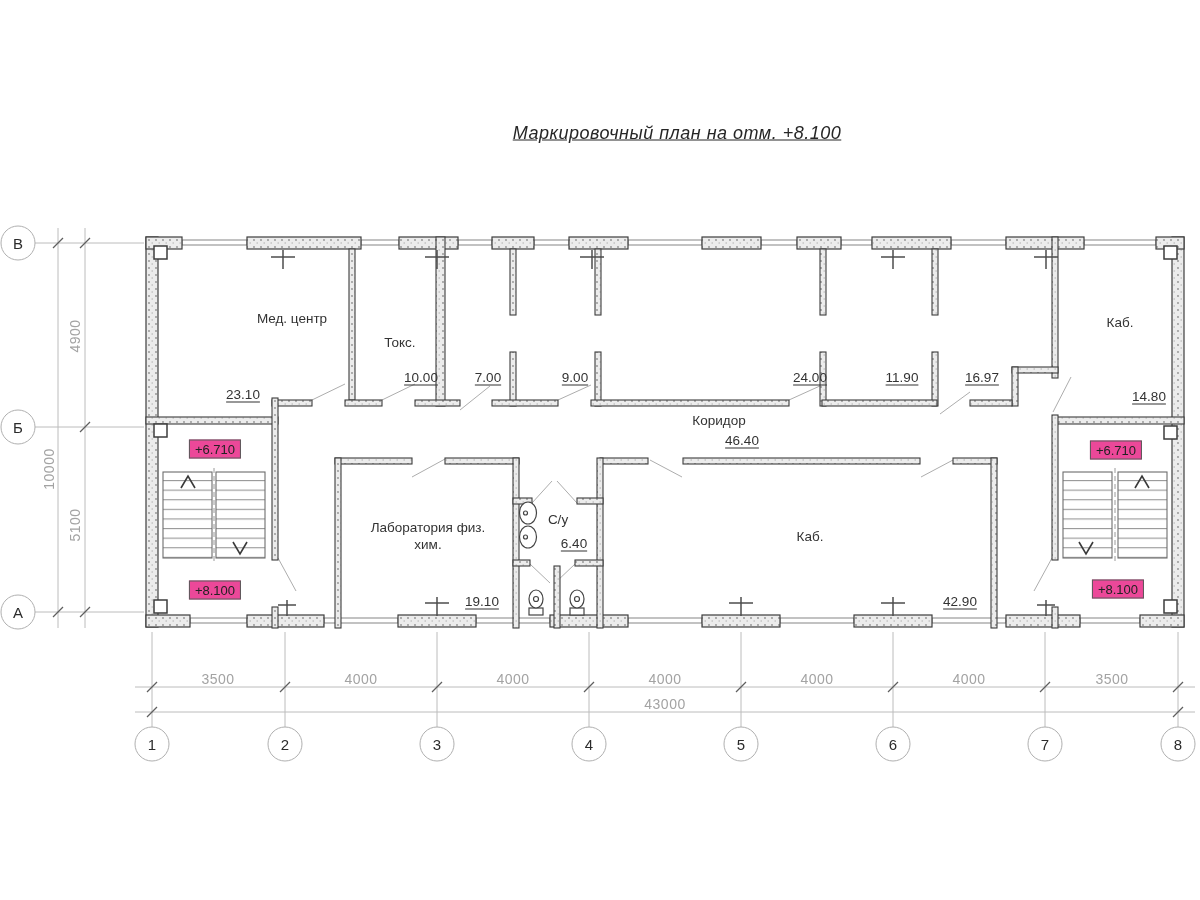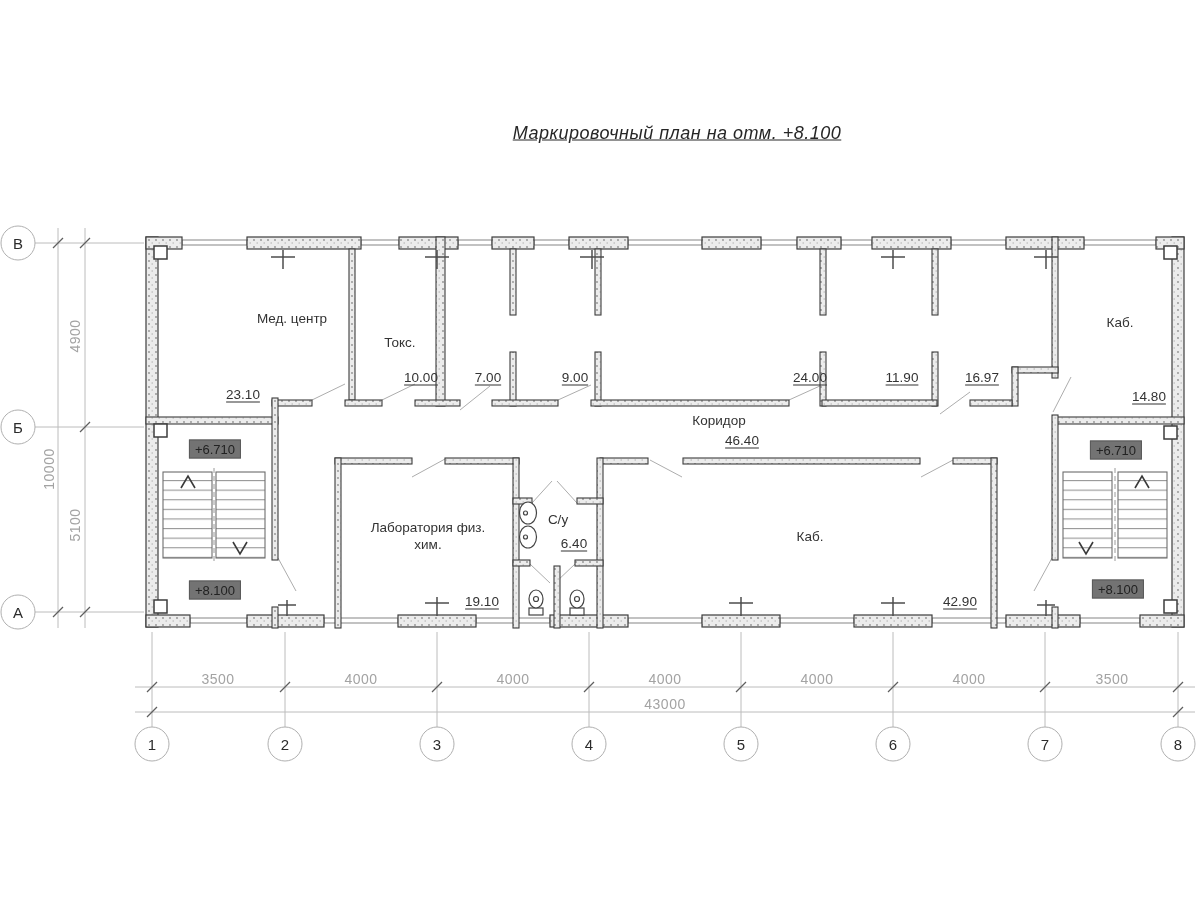--- a/index.html
+++ b/index.html
@@ -3,21 +3,21 @@
 <meta charset="utf-8">
 <style>
   html,body{margin:0;padding:0;background:#fff;}
   #canvas{position:relative;width:1200px;height:900px;background:#ffffff;overflow:hidden;
           font-family:Liberation Sans, sans-serif;}
   .txt{position:absolute;transform:translate(-50%,-50%);white-space:nowrap;color:#2e2e2e;}
   .title{font-size:18px;font-style:italic;font-weight:500;text-decoration:underline;color:#262626;letter-spacing:.5px;}
   .lbl{font-size:13.5px;color:#333;}
   .wrap{white-space:normal;text-align:center;line-height:1.25;}
   .area{font-size:13.5px;color:#333;text-decoration:underline;text-underline-offset:3px;}
-  .elev{font-size:13px;color:#222;border:1px solid #5a5a5a;background:#737373;padding:1px 5px;}
+  .elev{font-size:13px;color:#222;border:1px solid #5a5a5a;background:#ec4899;padding:1px 5px;}
   .dim{font-size:14px;color:#a3a3a3;letter-spacing:.5px;}
   .vert{transform:translate(-50%,-50%) rotate(-90deg);}
   .axis-circle{position:absolute;width:33px;height:33px;border:1px solid #b0b0b0;border-radius:50%;
                background:#fff;display:flex;align-items:center;justify-content:center;
                font-size:15px;color:#2b2b2b;transform:translate(-50%,-50%);}
   svg{position:absolute;left:0;top:0;}
 </style>
 </head>
 <body>
 

